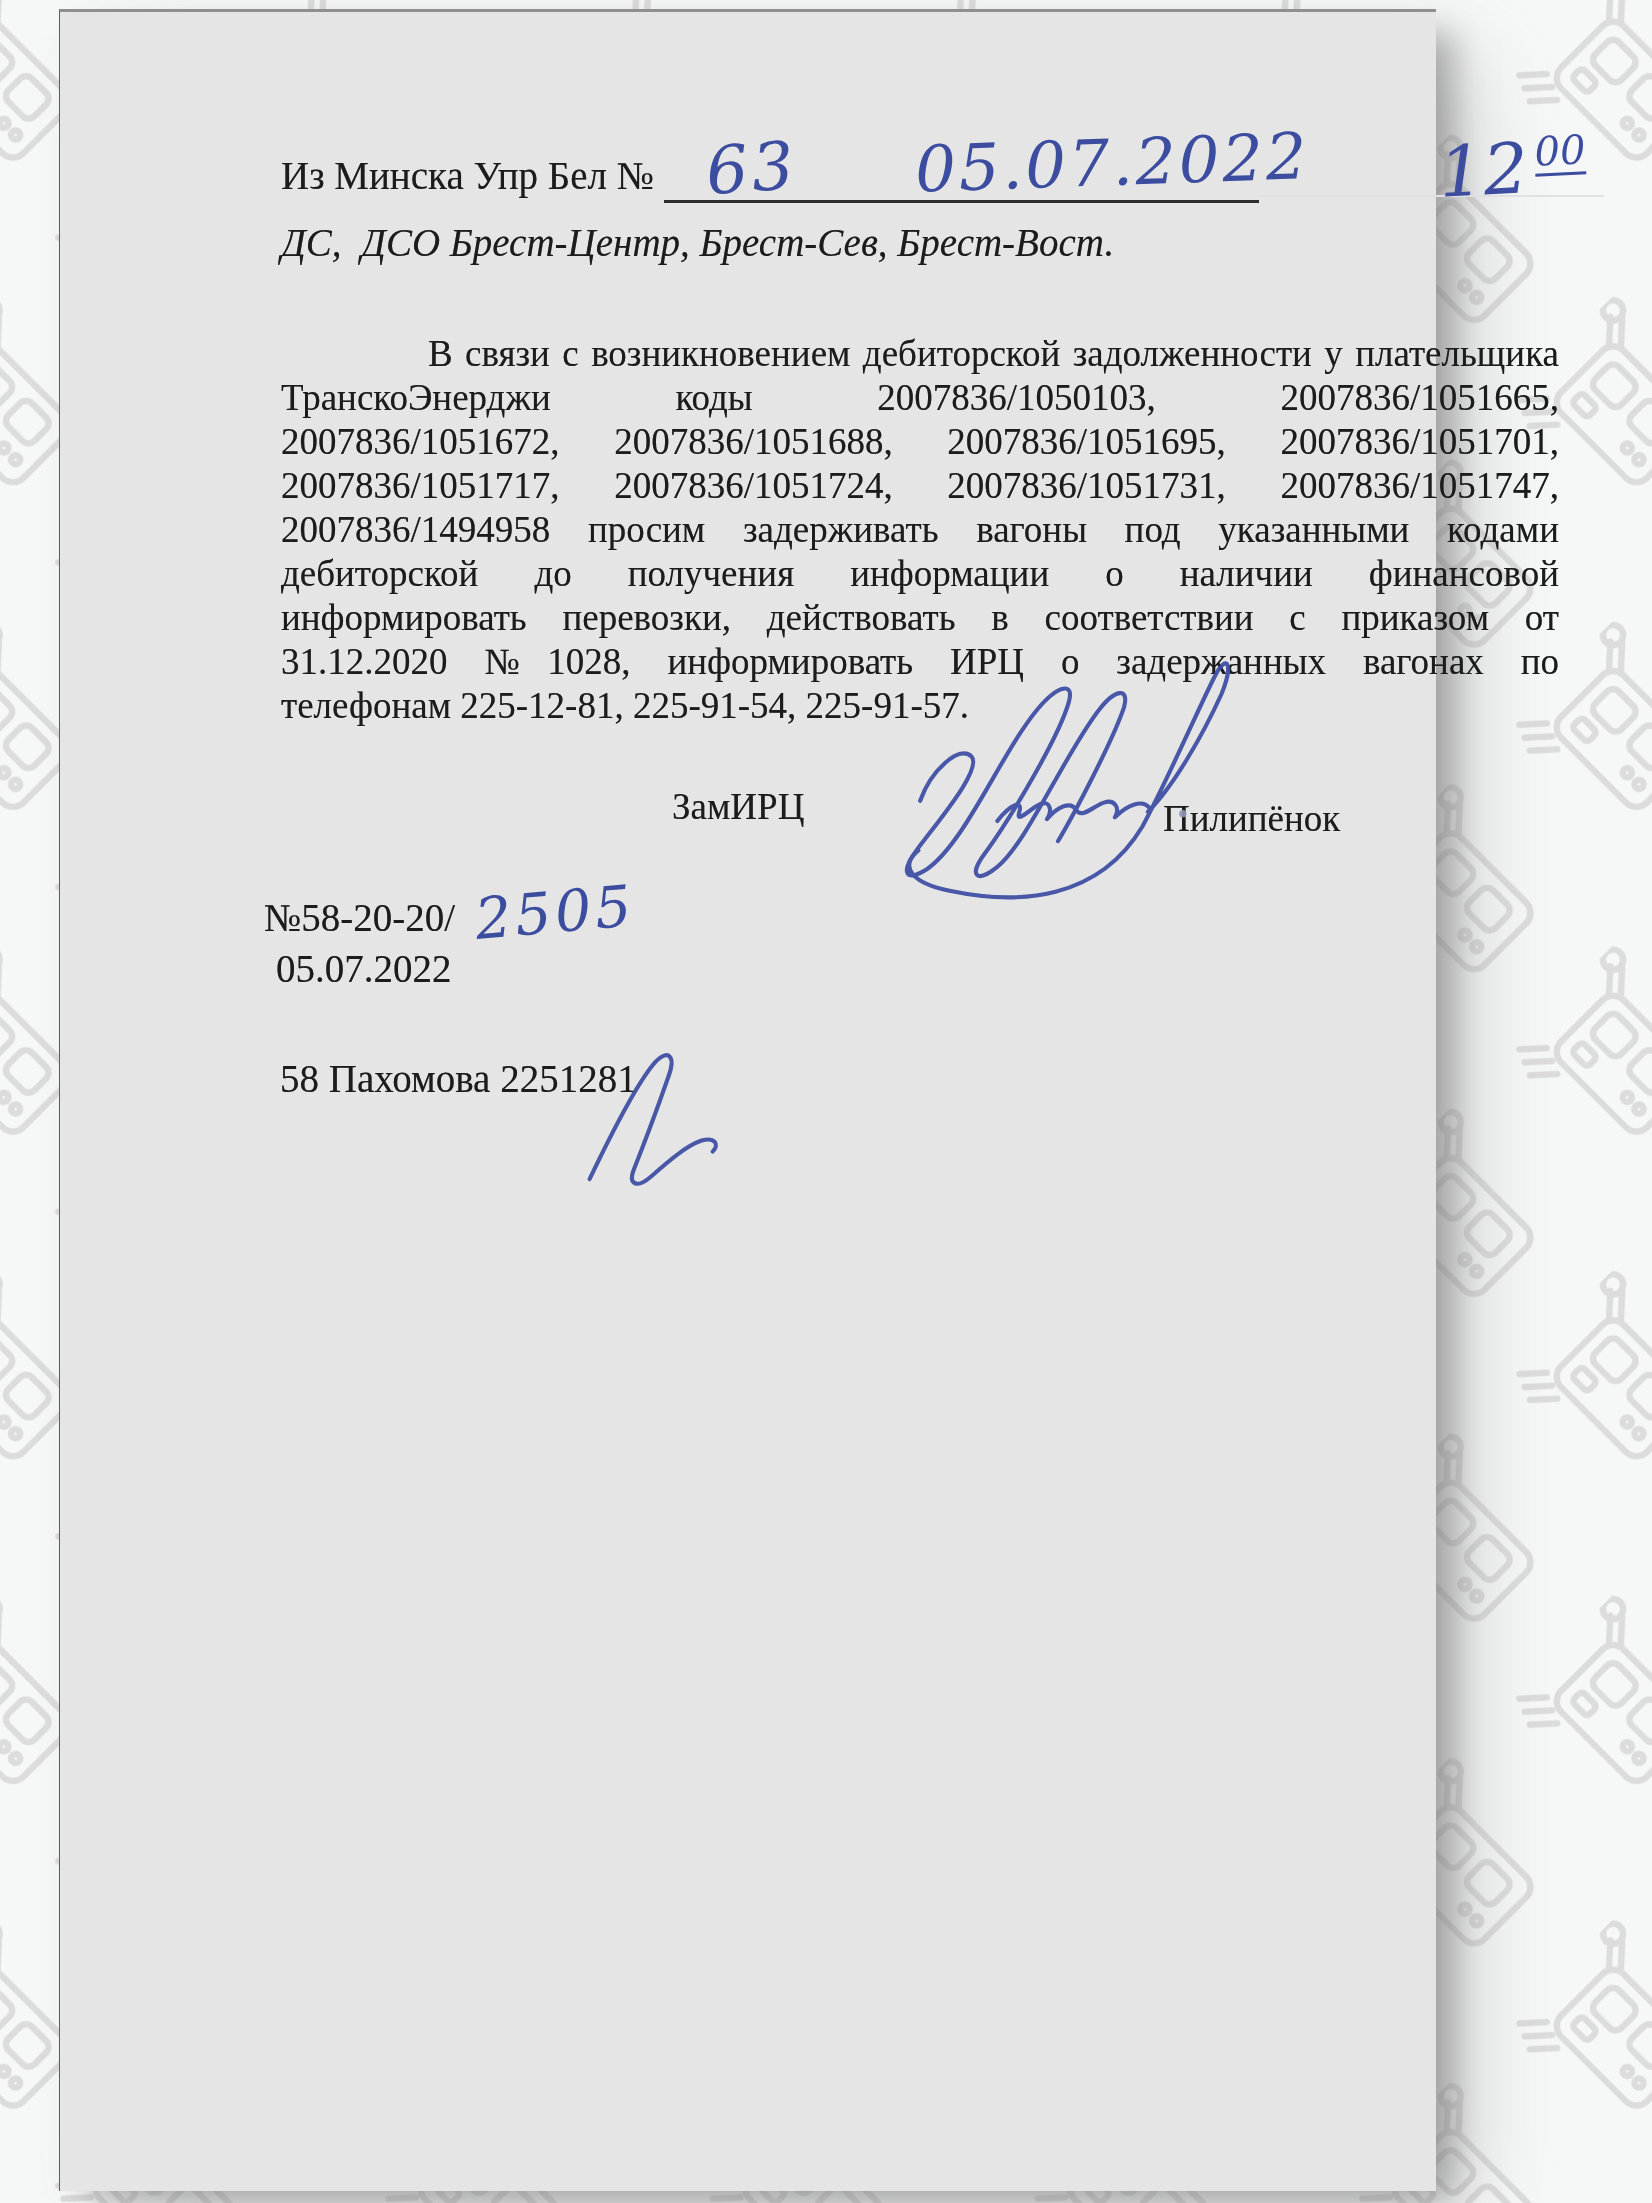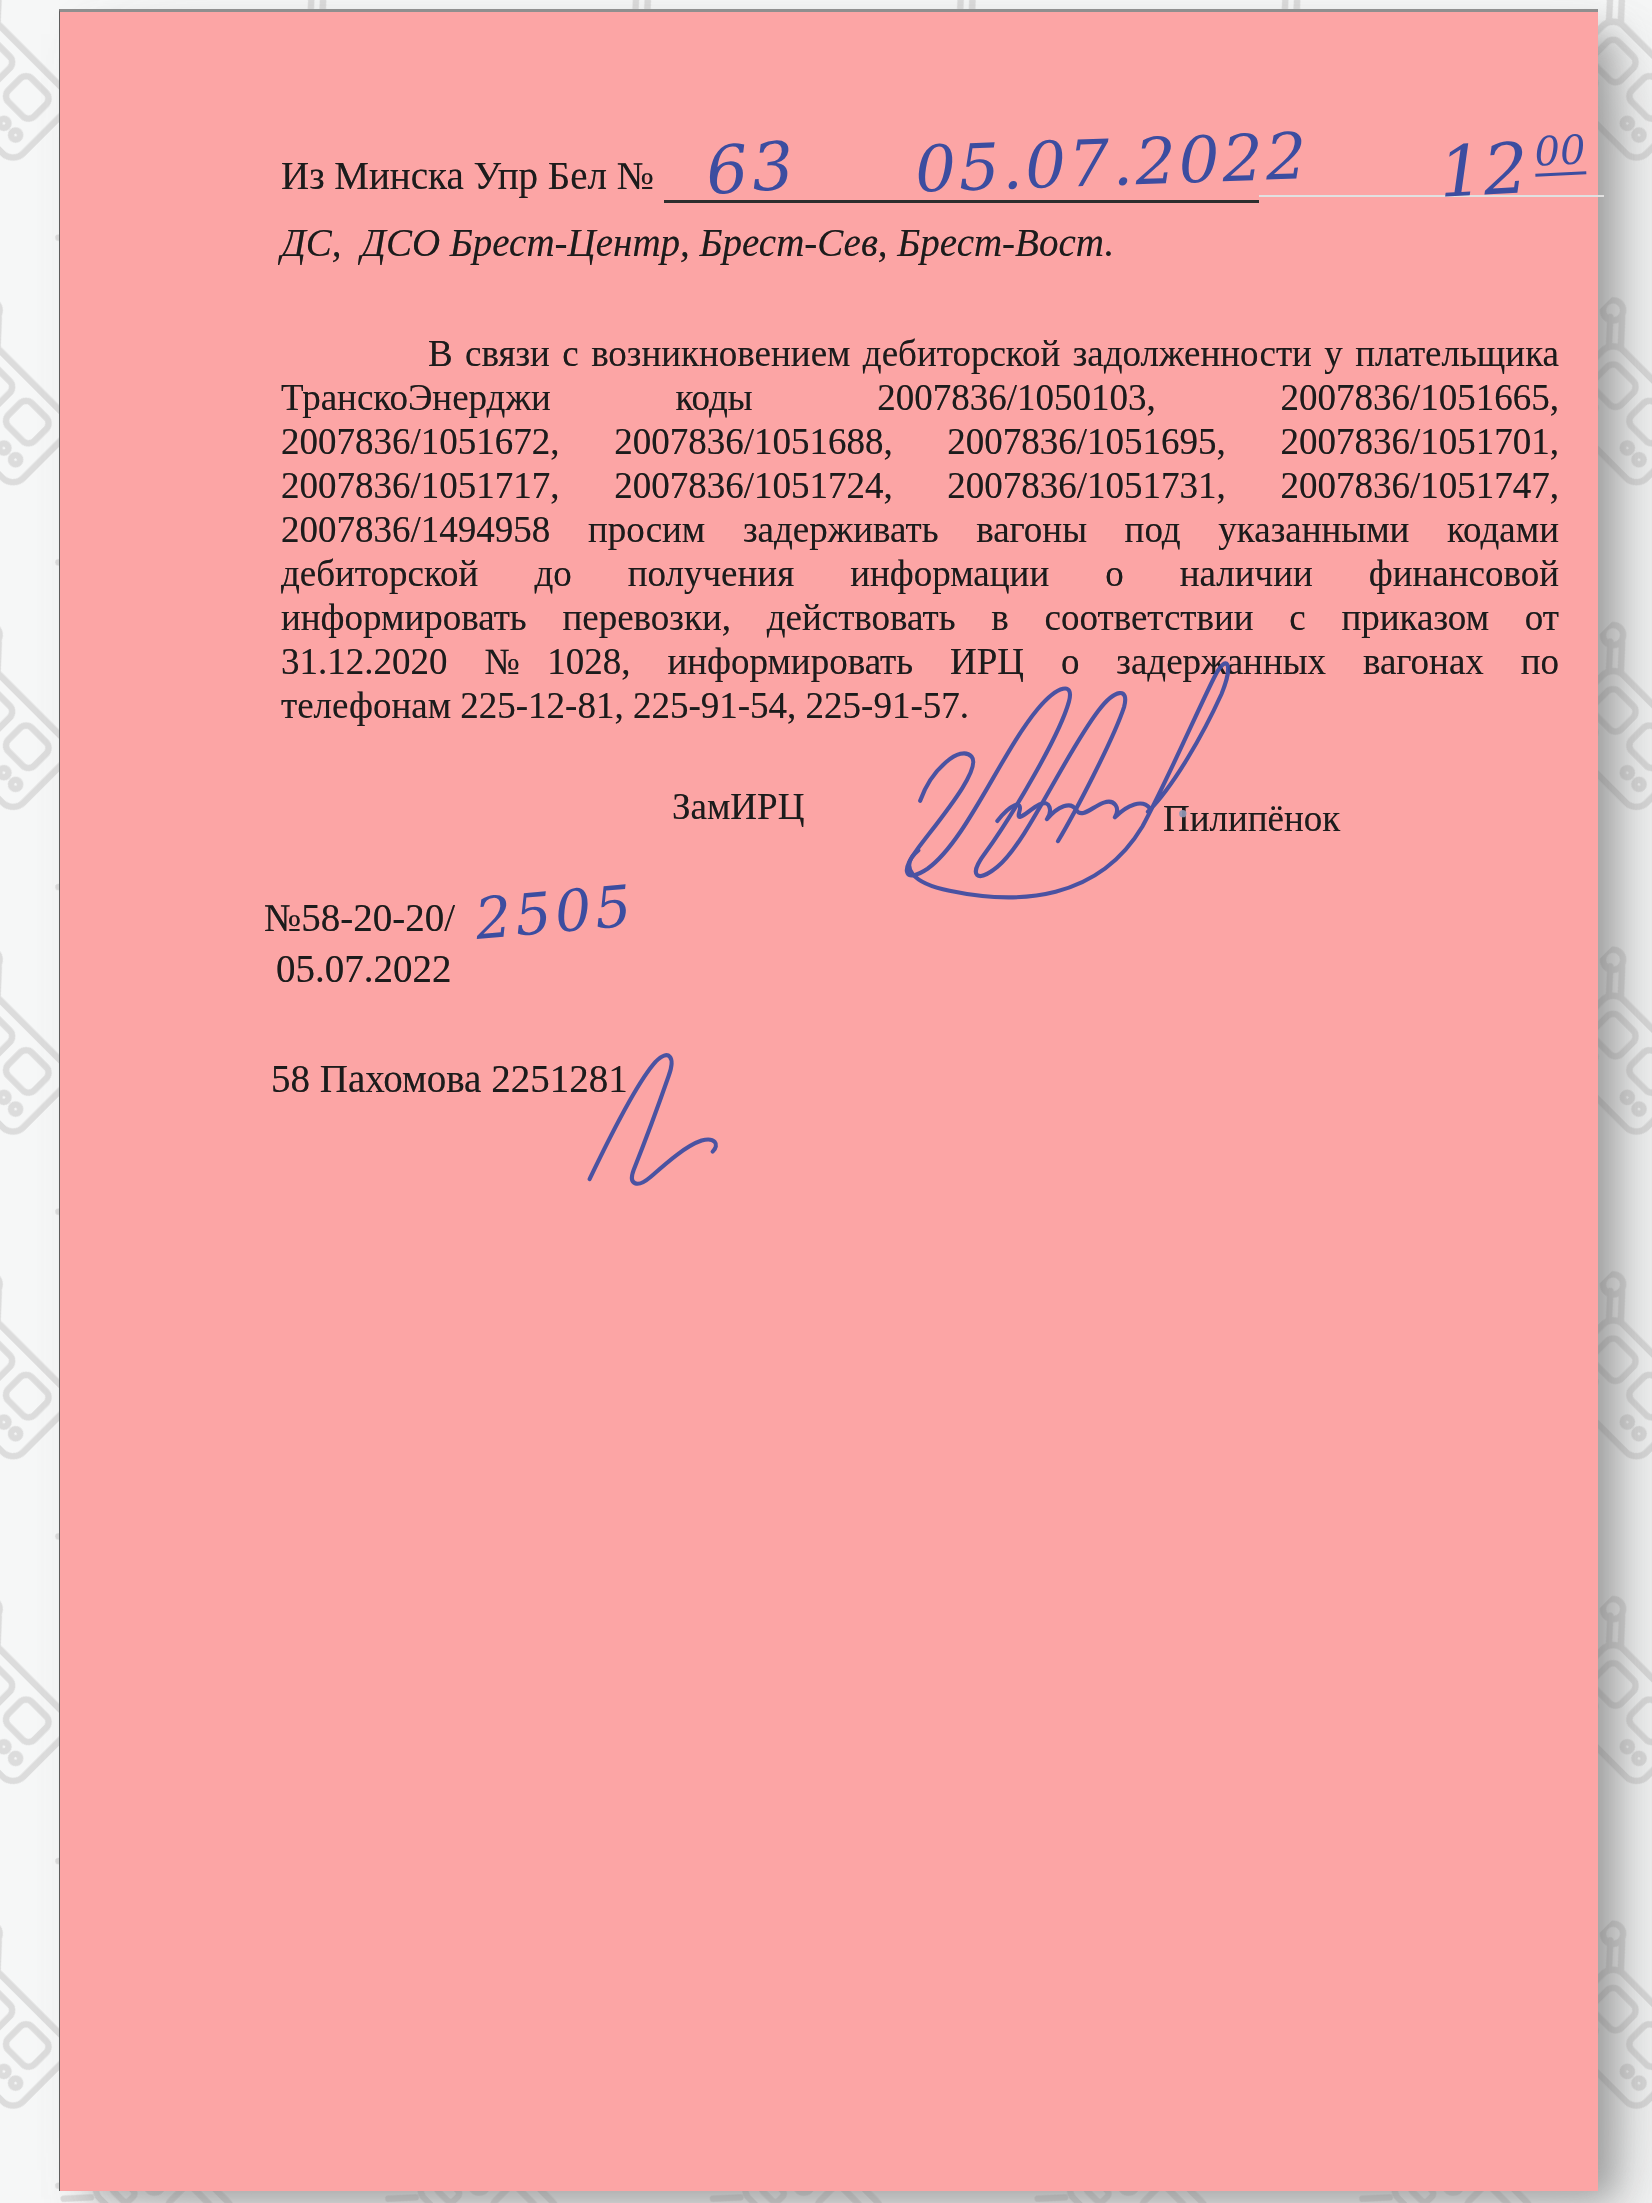--- a/index.html
+++ b/index.html
@@ -3,22 +3,22 @@
 <meta charset="utf-8">
 <title>Scanned letter</title>
 <style>
   html,body{margin:0;padding:0;background:#f6f7f7;}
   .stage{
     position:relative;width:1653px;height:2204px;overflow:hidden;
     background:#f6f7f7;font-family:"Liberation Serif",serif;color:#1c1c1c;
   }
   .bg-svg{position:absolute;left:0;top:0;width:1653px;height:2204px;}
   .page{
-    position:absolute;left:59px;top:9.2px;width:1539px;height:2182px;
-    background:#fca5a5;box-sizing:border-box;
+    position:absolute;left:59px;top:9.2px;width:1377px;height:2182px;
+    background:#e5e5e5;box-sizing:border-box;
     border-left:1.8px solid #5d5d5d;border-top:3.7px solid #8f8f8f;
     box-shadow:24px 16.5px 33px -7.3px rgba(110,110,110,.55),
                51px 37px 83px -16.5px rgba(140,140,140,.32);
   }
   .typed{
     position:absolute;font-family:"Liberation Serif",serif;color:#1c1c1c;
     white-space:nowrap;text-shadow:0 0 0.6px rgba(20,20,20,.5);
   }
   .sz42{font-size:39px;line-height:1.15;}
   .sz40{font-size:37px;}
@@ -95,21 +95,21 @@
       <div class="line last">телефонам 225-12-81, 225-91-54, 225-91-57.</div>
     </div>
 
     <div class="typed sz40" style="left:612px;top:773px;font-size:37px;">ЗамИРЦ</div>
     <div class="typed sz40" style="left:1103px;top:785px;font-size:37px;">Пилипёнок</div>
 
     <div class="typed sz42" style="left:204px;top:884px;">№58-20-20/</div>
     <div class="hand hand-ref">2505</div>
     <div class="typed sz42" style="left:216px;top:935px;">05.07.2022</div>
 
-    <div class="typed sz42" style="left:211px;top:1045px;">58 Пахомова 2251281</div>
+    <div class="typed sz42" style="left:220px;top:1045px;">58 Пахомова 2251281</div>
   </div>
 
   <svg class="sig-layer" viewBox="0 0 1800 2400" xmlns="http://www.w3.org/2000/svg">
     <g fill="none" stroke="#3b4ca2" stroke-width="4.5" stroke-linecap="round" stroke-linejoin="round" opacity="0.92">
 
       <path d="
         M 1002 872
         C 1014 838 1046 810 1058 824
         C 1070 838 1020 896 998 926
         C 980 950 986 962 1010 946

